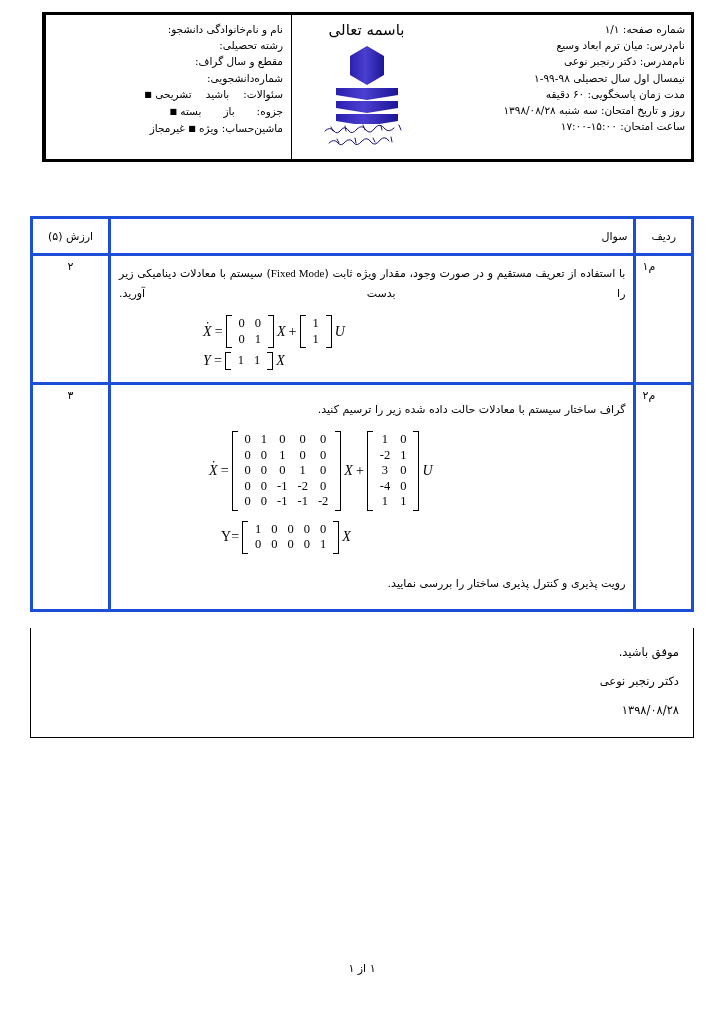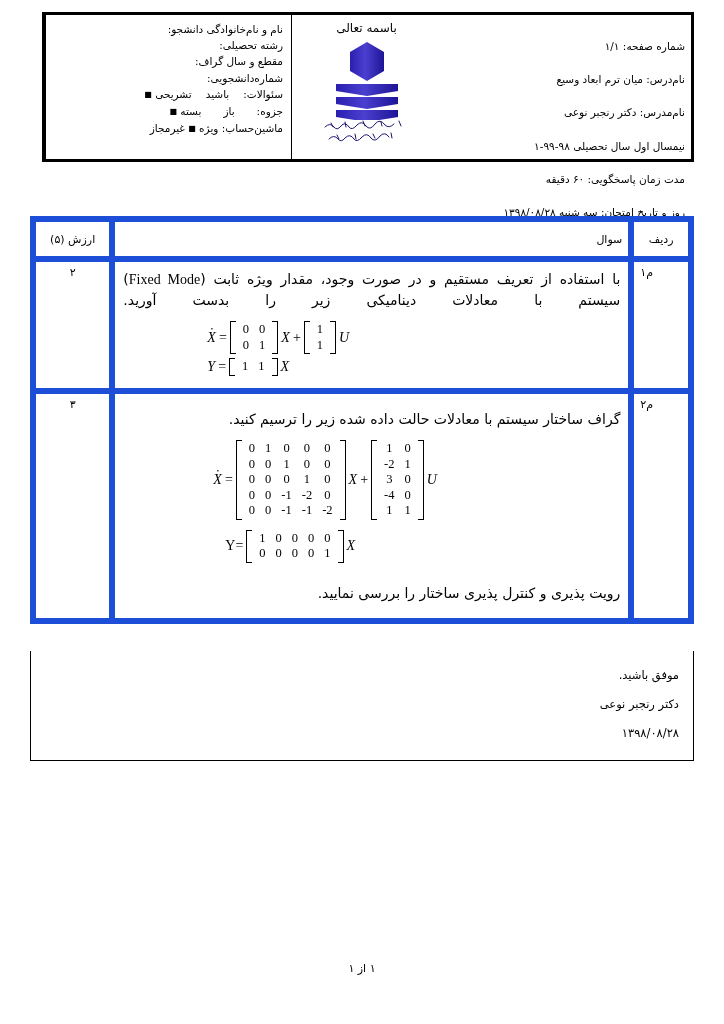--- a/index.html
+++ b/index.html
@@ -60,32 +60,31 @@
 
   .fld {
     font-size: 10.5px;
     line-height: 16.2px;
     white-space: nowrap;
     direction: rtl;
   }
   .hdr-left .fld {
     text-align: right;
     direction: rtl;
-    margin-top: 17px;
   }
   .fld .chk {
     font-size: 8px;
     vertical-align: middle;
   }
   .sp-wide { display:inline-block; width: 22px; }
   .sp-med  { display:inline-block; width: 14px; }
 
   
   .basmala {
-    font-size: 12px;
+    font-size: 15px;
     direction: rtl;
     margin-top: 2px;
     margin-bottom: 3px;
   }
 
   
   .logo-wrap {
     width: 100%;
     display: flex;
     flex-direction: column;
@@ -108,42 +107,42 @@
   .qtable {
     position: absolute;
     left: 30px;
     top: 216px;
     width: 664px;
     border-collapse: collapse;
     direction: rtl;
     background: #fff;
   }
   .qtable td, .qtable th {
-    border: 6px solid #1d4ed8;
+    border: 3px solid #1d4ed8;
     vertical-align: top;
     padding: 4px 6px;
     font-size: 11px;
     font-weight: normal;
   }
   .col-radif  { width: 46px; text-align: left; }
   .col-soal   { width: 548px; }
   .col-arzesh { width: 70px; text-align: center; }
 
   .qtable thead td {
     height: 26px;
     vertical-align: middle;
     text-align: center;
   }
   .th-soal { text-align: right !important; padding-right: 8px; }
 
   .row-num { font-size: 11.5px; padding-top: 6px; }
   .row-val { font-size: 11.5px; padding-top: 6px; }
 
   .qtext {
-    font-size: 14px;
+    font-size: 11px;
     line-height: 20px;
     text-align: justify;
     text-align-last: justify;
     direction: rtl;
     padding: 3px 2px 0 2px;
   }
   .qtext-last {
     text-align: right;
     text-align-last: right;
     margin-top: 8px;
@@ -210,21 +209,21 @@
   .mgrid > span {
     text-align: center;
     padding: 0 5px;
     white-space: nowrap;
   }
 
   
   .footbox {
     position: absolute;
     left: 30px;
-    top: 651px;
+    top: 628px;
     width: 664px;
     border: 1px solid #000;
     border-top: none;
     box-sizing: border-box;
     padding: 10px 14px 12px 14px;
     direction: rtl;
   }
   .footline {
     font-size: 11.5px;
     line-height: 29px;

